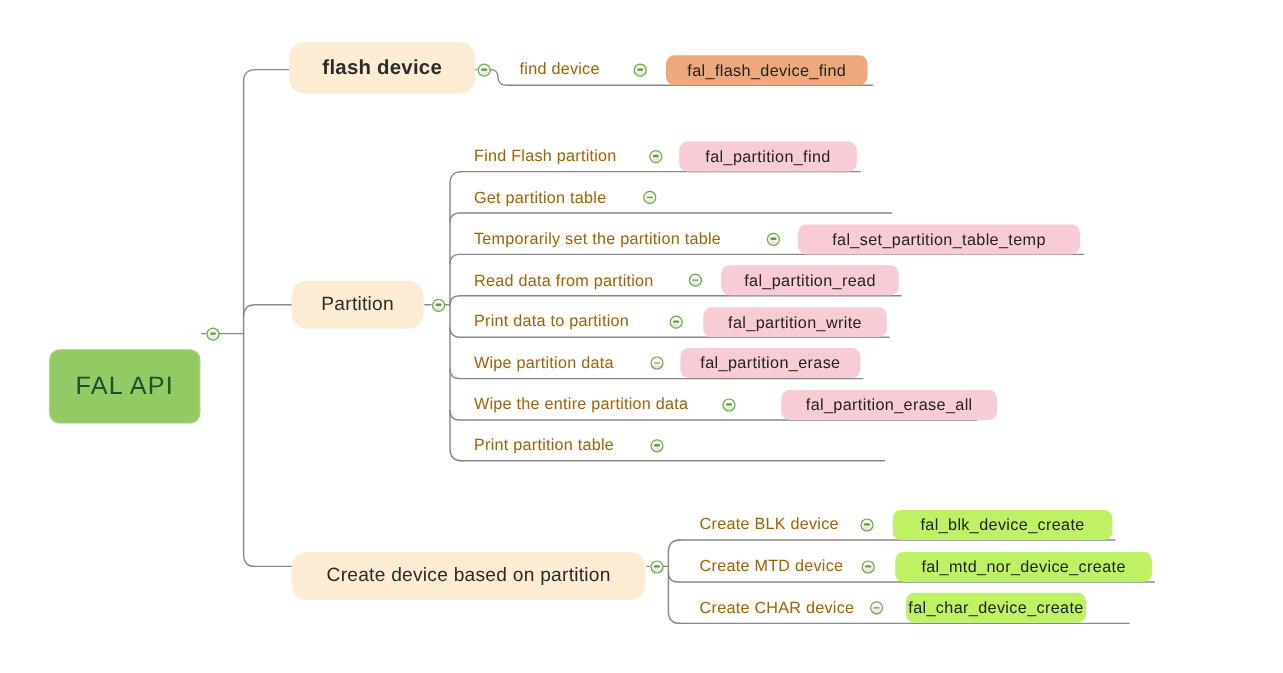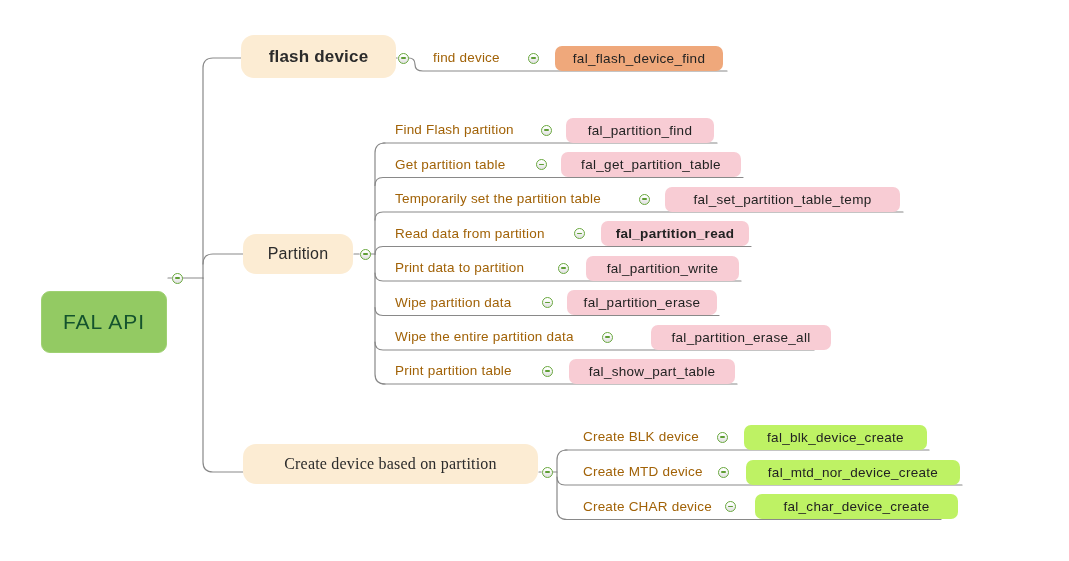--- a/index.html
+++ b/index.html
@@ -89,54 +89,52 @@
 
   <div class="node branch" style="left:243px;top:234px;width:110px;height:40px;">Partition</div>
   <div class="collapse" style="left:359.5px;top:248.5px;"></div>
 
   <div class="leaf-label" style="left:395px;top:121px;">Find Flash partition</div>
   <div class="collapse" style="left:540.5px;top:124.5px;"></div>
   <div class="chip pink" style="left:566px;top:117.5px;width:148px;">fal_partition_find</div>
 
   <div class="leaf-label" style="left:395px;top:155.5px;">Get partition table</div>
   <div class="collapse" style="left:535.5px;top:159px;"></div>
-  <div class="chip pink" style="left:561px;top:152px;width:180px;">fal_get_partition_table</div>
 
   <div class="leaf-label" style="left:395px;top:190px;">Temporarily set the partition table</div>
   <div class="collapse" style="left:638.5px;top:193.5px;"></div>
   <div class="chip pink" style="left:665px;top:186.5px;width:235px;">fal_set_partition_table_temp</div>
 
   <div class="leaf-label" style="left:395px;top:224.5px;">Read data from partition</div>
   <div class="collapse" style="left:573.5px;top:228px;"></div>
-  <div class="chip pink" style="left:601px;top:221px;width:148px;font-weight:bold;">fal_partition_read</div>
+  <div class="chip pink" style="left:601px;top:221px;width:148px;">fal_partition_read</div>
 
   <div class="leaf-label" style="left:395px;top:259px;">Print data to partition</div>
   <div class="collapse" style="left:557.5px;top:262.5px;"></div>
   <div class="chip pink" style="left:586px;top:255.5px;width:153px;">fal_partition_write</div>
 
   <div class="leaf-label" style="left:395px;top:293.5px;">Wipe partition data</div>
   <div class="collapse" style="left:541.5px;top:297px;"></div>
   <div class="chip pink" style="left:567px;top:290px;width:150px;">fal_partition_erase</div>
 
   <div class="leaf-label" style="left:395px;top:328px;">Wipe the entire partition data</div>
   <div class="collapse" style="left:601.5px;top:331.5px;"></div>
   <div class="chip pink" style="left:632px;top:324.5px;width:180px;margin-left:19px;">fal_partition_erase_all</div>
 
   <div class="leaf-label" style="left:395px;top:362px;">Print partition table</div>
   <div class="collapse" style="left:541.5px;top:365.5px;"></div>
-  <div class="chip pink" style="left:569px;top:358.5px;width:166px;">fal_show_part_table</div>
 
-  <div class="node branch" style="left:243px;top:444px;width:295px;height:40px;font-family:Liberation Serif, serif;">Create device based on partition</div>
+  <div class="node branch" style="left:243px;top:460px;width:295px;height:40px;">Create device based on partition</div>
   <div class="collapse" style="left:541.5px;top:466.5px;"></div>
 
   <div class="leaf-label" style="left:583px;top:428px;">Create BLK device</div>
   <div class="collapse" style="left:716.5px;top:431.5px;"></div>
   <div class="chip green" style="left:744px;top:424.5px;width:183px;">fal_blk_device_create</div>
 
   <div class="leaf-label" style="left:583px;top:463px;">Create MTD device</div>
   <div class="collapse" style="left:717.5px;top:466.5px;"></div>
   <div class="chip green" style="left:746px;top:459.5px;width:214px;">fal_mtd_nor_device_create</div>
 
   <div class="leaf-label" style="left:583px;top:497.5px;">Create CHAR device</div>
   <div class="collapse" style="left:724.5px;top:501px;"></div>
-  <div class="chip green" style="left:755px;top:494px;width:203px;">fal_char_device_create</div>
+  <div class="chip green" style="left:755px;top:494px;width:150px;">fal_char_device_create</div>
 
 </div>
 
 </body></html>

